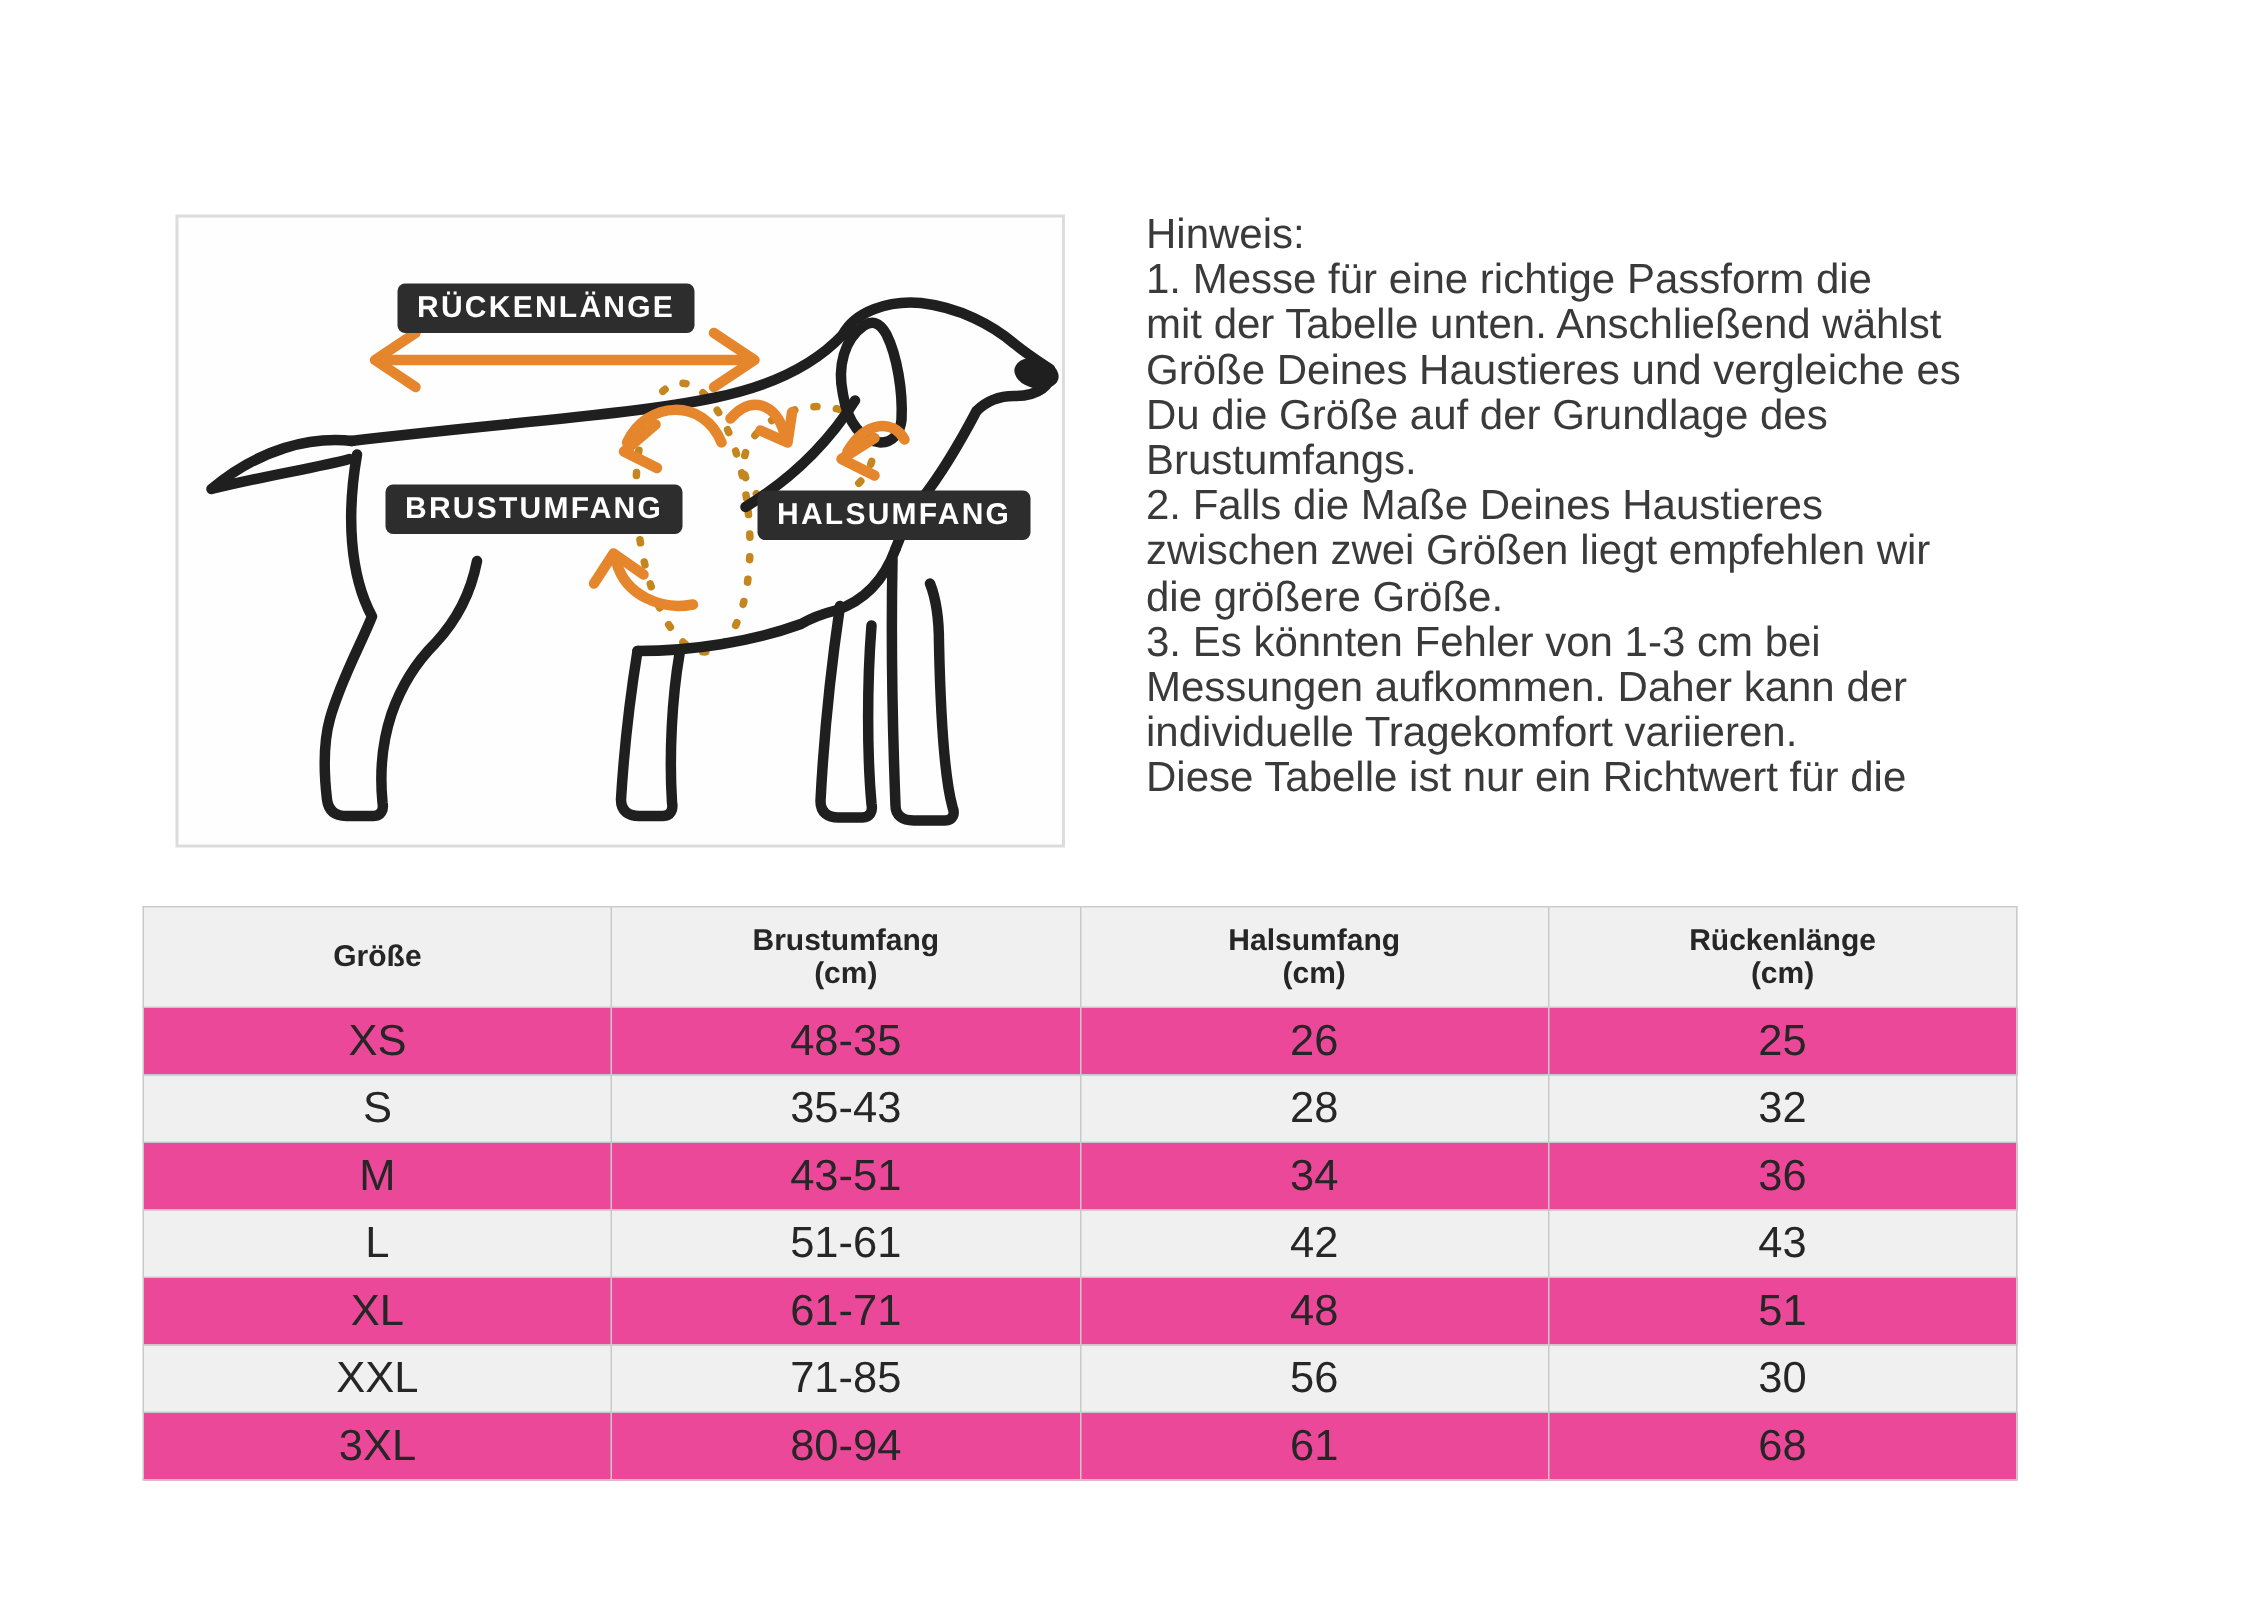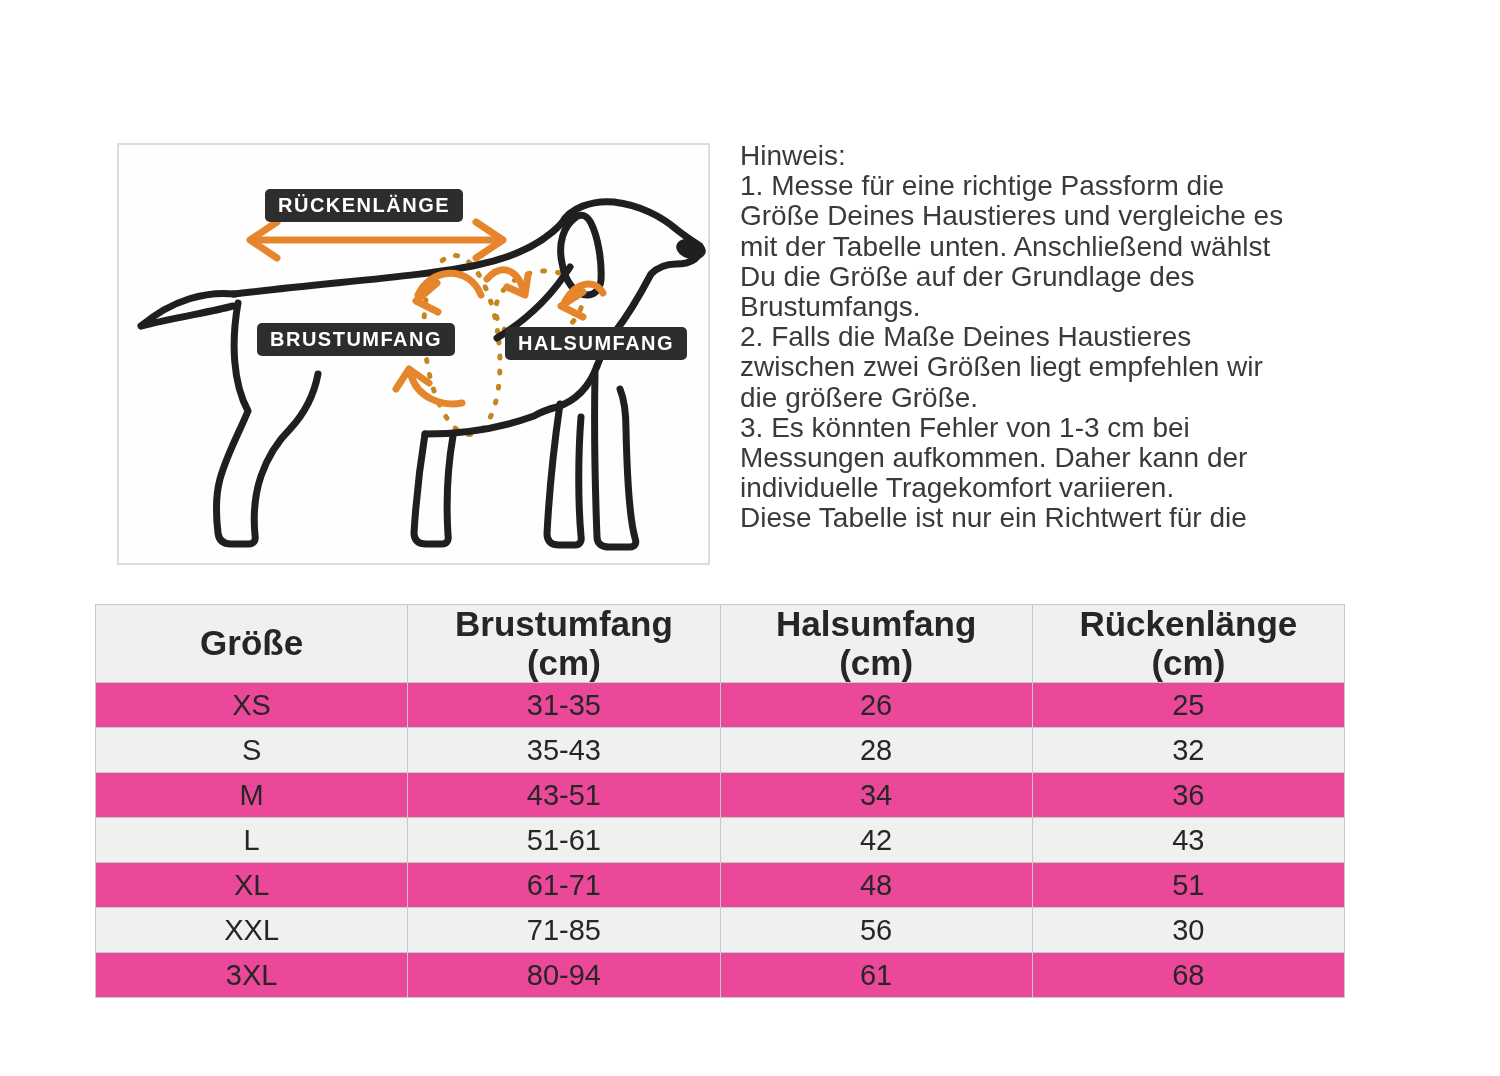--- a/index.html
+++ b/index.html
@@ -28,36 +28,36 @@
     position:absolute;background:var(--label-bg);color:var(--label-text);
     font-weight:bold;font-size:20px;letter-spacing:1.5px;
     padding:5px 13px;border-radius:5px;white-space:nowrap;z-index:3;
   }
   .lbl-back{left:146px;top:44px;}
   .lbl-chest{left:138px;top:178px;}
   .lbl-neck{left:386px;top:182px;}
 
   
   .notes{
-    position:absolute;left:740px;top:141px;width:680px;
+    position:absolute;left:764px;top:141px;width:680px;
     font-size:28px;line-height:30.2px;color:#3a3a3a;
   }
   .notes-line{white-space:nowrap;}
 
   
   .size-table{
     position:absolute;left:95px;top:604px;width:1250px;
     border-collapse:collapse;table-layout:fixed;
   }
   .size-table th,.size-table td{
     border:1px solid var(--border);text-align:center;
     color:#262626;padding:0;
   }
   .size-table th{
-    height:66px;font-size:35px;font-weight:bold;line-height:1.1;
+    height:66px;font-size:20px;font-weight:bold;line-height:1.1;
     background:var(--stripe);
   }
   .size-table td{height:44px;font-size:29px;background:#ec4899;}
   .size-table tbody tr:nth-child(even) td{background:var(--stripe);}
   .th-unit:empty{display:none;}
 </style>
 </head>
 <body>
 
 <div class="diagram-panel">
@@ -108,22 +108,22 @@
   </svg>
 
   <div class="measure-label lbl-back">RÜCKENLÄNGE</div>
   <div class="measure-label lbl-chest">BRUSTUMFANG</div>
   <div class="measure-label lbl-neck">HALSUMFANG</div>
 </div>
 
 <div class="notes">
   <div class="notes-line">Hinweis:</div>
   <div class="notes-line">1. Messe für eine richtige Passform die</div>
+  <div class="notes-line">mit der Tabelle unten. Anschließend wählst</div>
   <div class="notes-line">Größe Deines Haustieres und vergleiche es</div>
-  <div class="notes-line">mit der Tabelle unten. Anschließend wählst</div>
   <div class="notes-line">Du die Größe auf der Grundlage des</div>
   <div class="notes-line">Brustumfangs.</div>
   <div class="notes-line">2. Falls die Maße Deines Haustieres</div>
   <div class="notes-line">zwischen zwei Größen liegt empfehlen wir</div>
   <div class="notes-line">die größere Größe.</div>
   <div class="notes-line">3. Es könnten Fehler von 1-3 cm bei</div>
   <div class="notes-line">Messungen aufkommen. Daher kann der</div>
   <div class="notes-line">individuelle Tragekomfort variieren.</div>
   <div class="notes-line">Diese Tabelle ist nur ein Richtwert für die</div>
 </div>
@@ -145,21 +145,21 @@
       </th>
       <th>
         <div class="th-name">Rückenlänge</div>
         <div class="th-unit">(cm)</div>
       </th>
     </tr>
   </thead>
   <tbody>
     <tr>
       <td>XS</td>
-      <td>31-35</td>
+      <td>48-35</td>
       <td>26</td>
       <td>25</td>
     </tr>
     <tr>
       <td>S</td>
       <td>35-43</td>
       <td>28</td>
       <td>32</td>
     </tr>
     <tr>

